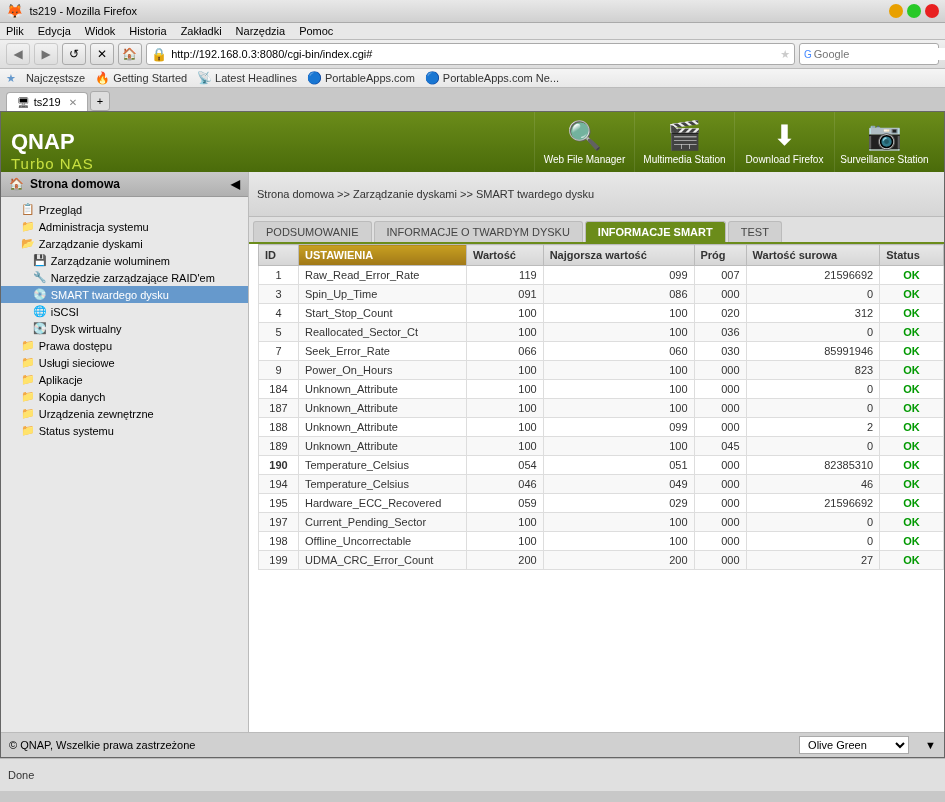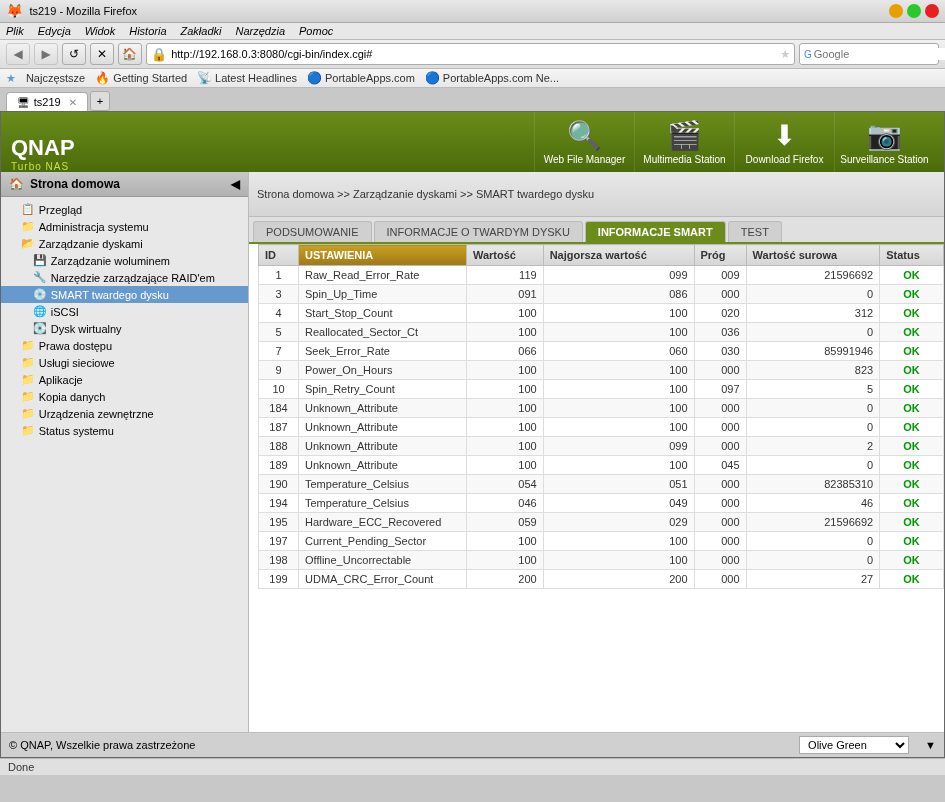--- a/index.html
+++ b/index.html
@@ -16,21 +16,21 @@
       font-size: 11px;
     }
     .browser-menu-bar {
       background: #e8e8e8;
       border-bottom: 1px solid #bbb;
       padding: 2px 6px;
       display: flex;
       gap: 14px;
       font-size: 11px;
     }
-    .browser-menu-bar span { cursor: pointer; font-style: italic; }
+    .browser-menu-bar span { cursor: pointer; }
     .browser-toolbar {
       background: linear-gradient(to bottom, #f0f0f0, #ddd);
       border-bottom: 1px solid #bbb;
       padding: 3px 6px;
       display: flex;
       align-items: center;
       gap: 4px;
     }
     .nav-btn {
       width: 24px; height: 22px;
@@ -95,21 +95,21 @@
       background: linear-gradient(to bottom, #6b8c1a, #4a6b0a);
       height: 60px;
       display: flex;
       align-items: flex-end;
       padding: 0 10px;
     }
     .qnap-logo {
       display: flex; flex-direction: column;
     }
     .qnap-brand { color: white; font-size: 22px; font-weight: bold; font-family: Arial Black, sans-serif; }
-    .qnap-subtitle { color: #c8e040; font-size: 10px; letter-spacing: 1px; }
+    .qnap-subtitle { color: #c8e040; font-size: 15px; letter-spacing: 1px; }
     .qnap-apps {
       display: flex; margin-left: auto; gap: 0;
     }
     .app-item {
       display: flex; flex-direction: column; align-items: center; justify-content: center;
       width: 100px; height: 60px; color: white; font-size: 10px; text-align: center;
       cursor: pointer; border-left: 1px solid rgba(255,255,255,0.1);
       padding: 5px;
     }
     .app-icon { font-size: 28px; margin-bottom: 2px; }
@@ -238,21 +238,21 @@
     .theme-selector {
       display: flex; align-items: center; gap: 16px;
     }
     .theme-select {
       border: 1px solid #aaa; padding: 1px 4px; font-size: 11px;
       background: white; width: 110px;
     }
     .status-bar {
       background: #e0e0e0;
       border-top: 1px solid #bbb;
-      padding: 2px 8px;
+      padding: 10px 8px;
       font-size: 11px;
       color: #333;
     }
   </style>
 </head>
 <body>
 
 <div class="browser-title-bar">
   <span style="font-size:14px;">🦊</span>
   <span>ts219 - Mozilla Firefox</span>
@@ -443,21 +443,21 @@
               <th>Wartość surowa</th>
               <th>Status</th>
             </tr>
           </thead>
           <tbody id="smart-table-body">
           <tr>
     <td style="text-align:center;">1</td>
     <td>Raw_Read_Error_Rate</td>
     <td class="num">119</td>
     <td class="num">099</td>
-    <td class="num">009</td>
+    <td class="num">007</td>
     <td class="num">21596692</td>
     <td class="ok" style="text-align:center;">OK</td>
   </tr>
               <tr>
     <td style="text-align:center;">3</td>
     <td>Spin_Up_Time</td>
     <td class="num">091</td>
     <td class="num">086</td>
     <td class="num">000</td>
     <td class="num">0</td>
@@ -493,29 +493,20 @@
               <tr>
     <td style="text-align:center;">9</td>
     <td>Power_On_Hours</td>
     <td class="num">100</td>
     <td class="num">100</td>
     <td class="num">000</td>
     <td class="num">823</td>
     <td class="ok" style="text-align:center;">OK</td>
   </tr>
               <tr>
-    <td style="text-align:center;">10</td>
-    <td>Spin_Retry_Count</td>
-    <td class="num">100</td>
-    <td class="num">100</td>
-    <td class="num">097</td>
-    <td class="num">5</td>
-    <td class="ok" style="text-align:center;">OK</td>
-  </tr>
-              <tr>
     <td style="text-align:center;">184</td>
     <td>Unknown_Attribute</td>
     <td class="num">100</td>
     <td class="num">100</td>
     <td class="num">000</td>
     <td class="num">0</td>
     <td class="ok" style="text-align:center;">OK</td>
   </tr>
               <tr>
     <td style="text-align:center;">187</td>
@@ -538,21 +529,21 @@
               <tr>
     <td style="text-align:center;">189</td>
     <td>Unknown_Attribute</td>
     <td class="num">100</td>
     <td class="num">100</td>
     <td class="num">045</td>
     <td class="num">0</td>
     <td class="ok" style="text-align:center;">OK</td>
   </tr>
               <tr>
-    <td style="text-align:center;">190</td>
+    <td style="text-align:center;font-weight:bold;">190</td>
     <td>Temperature_Celsius</td>
     <td class="num">054</td>
     <td class="num">051</td>
     <td class="num">000</td>
     <td class="num">82385310</td>
     <td class="ok" style="text-align:center;">OK</td>
   </tr>
               <tr>
     <td style="text-align:center;">194</td>
     <td>Temperature_Celsius</td>

